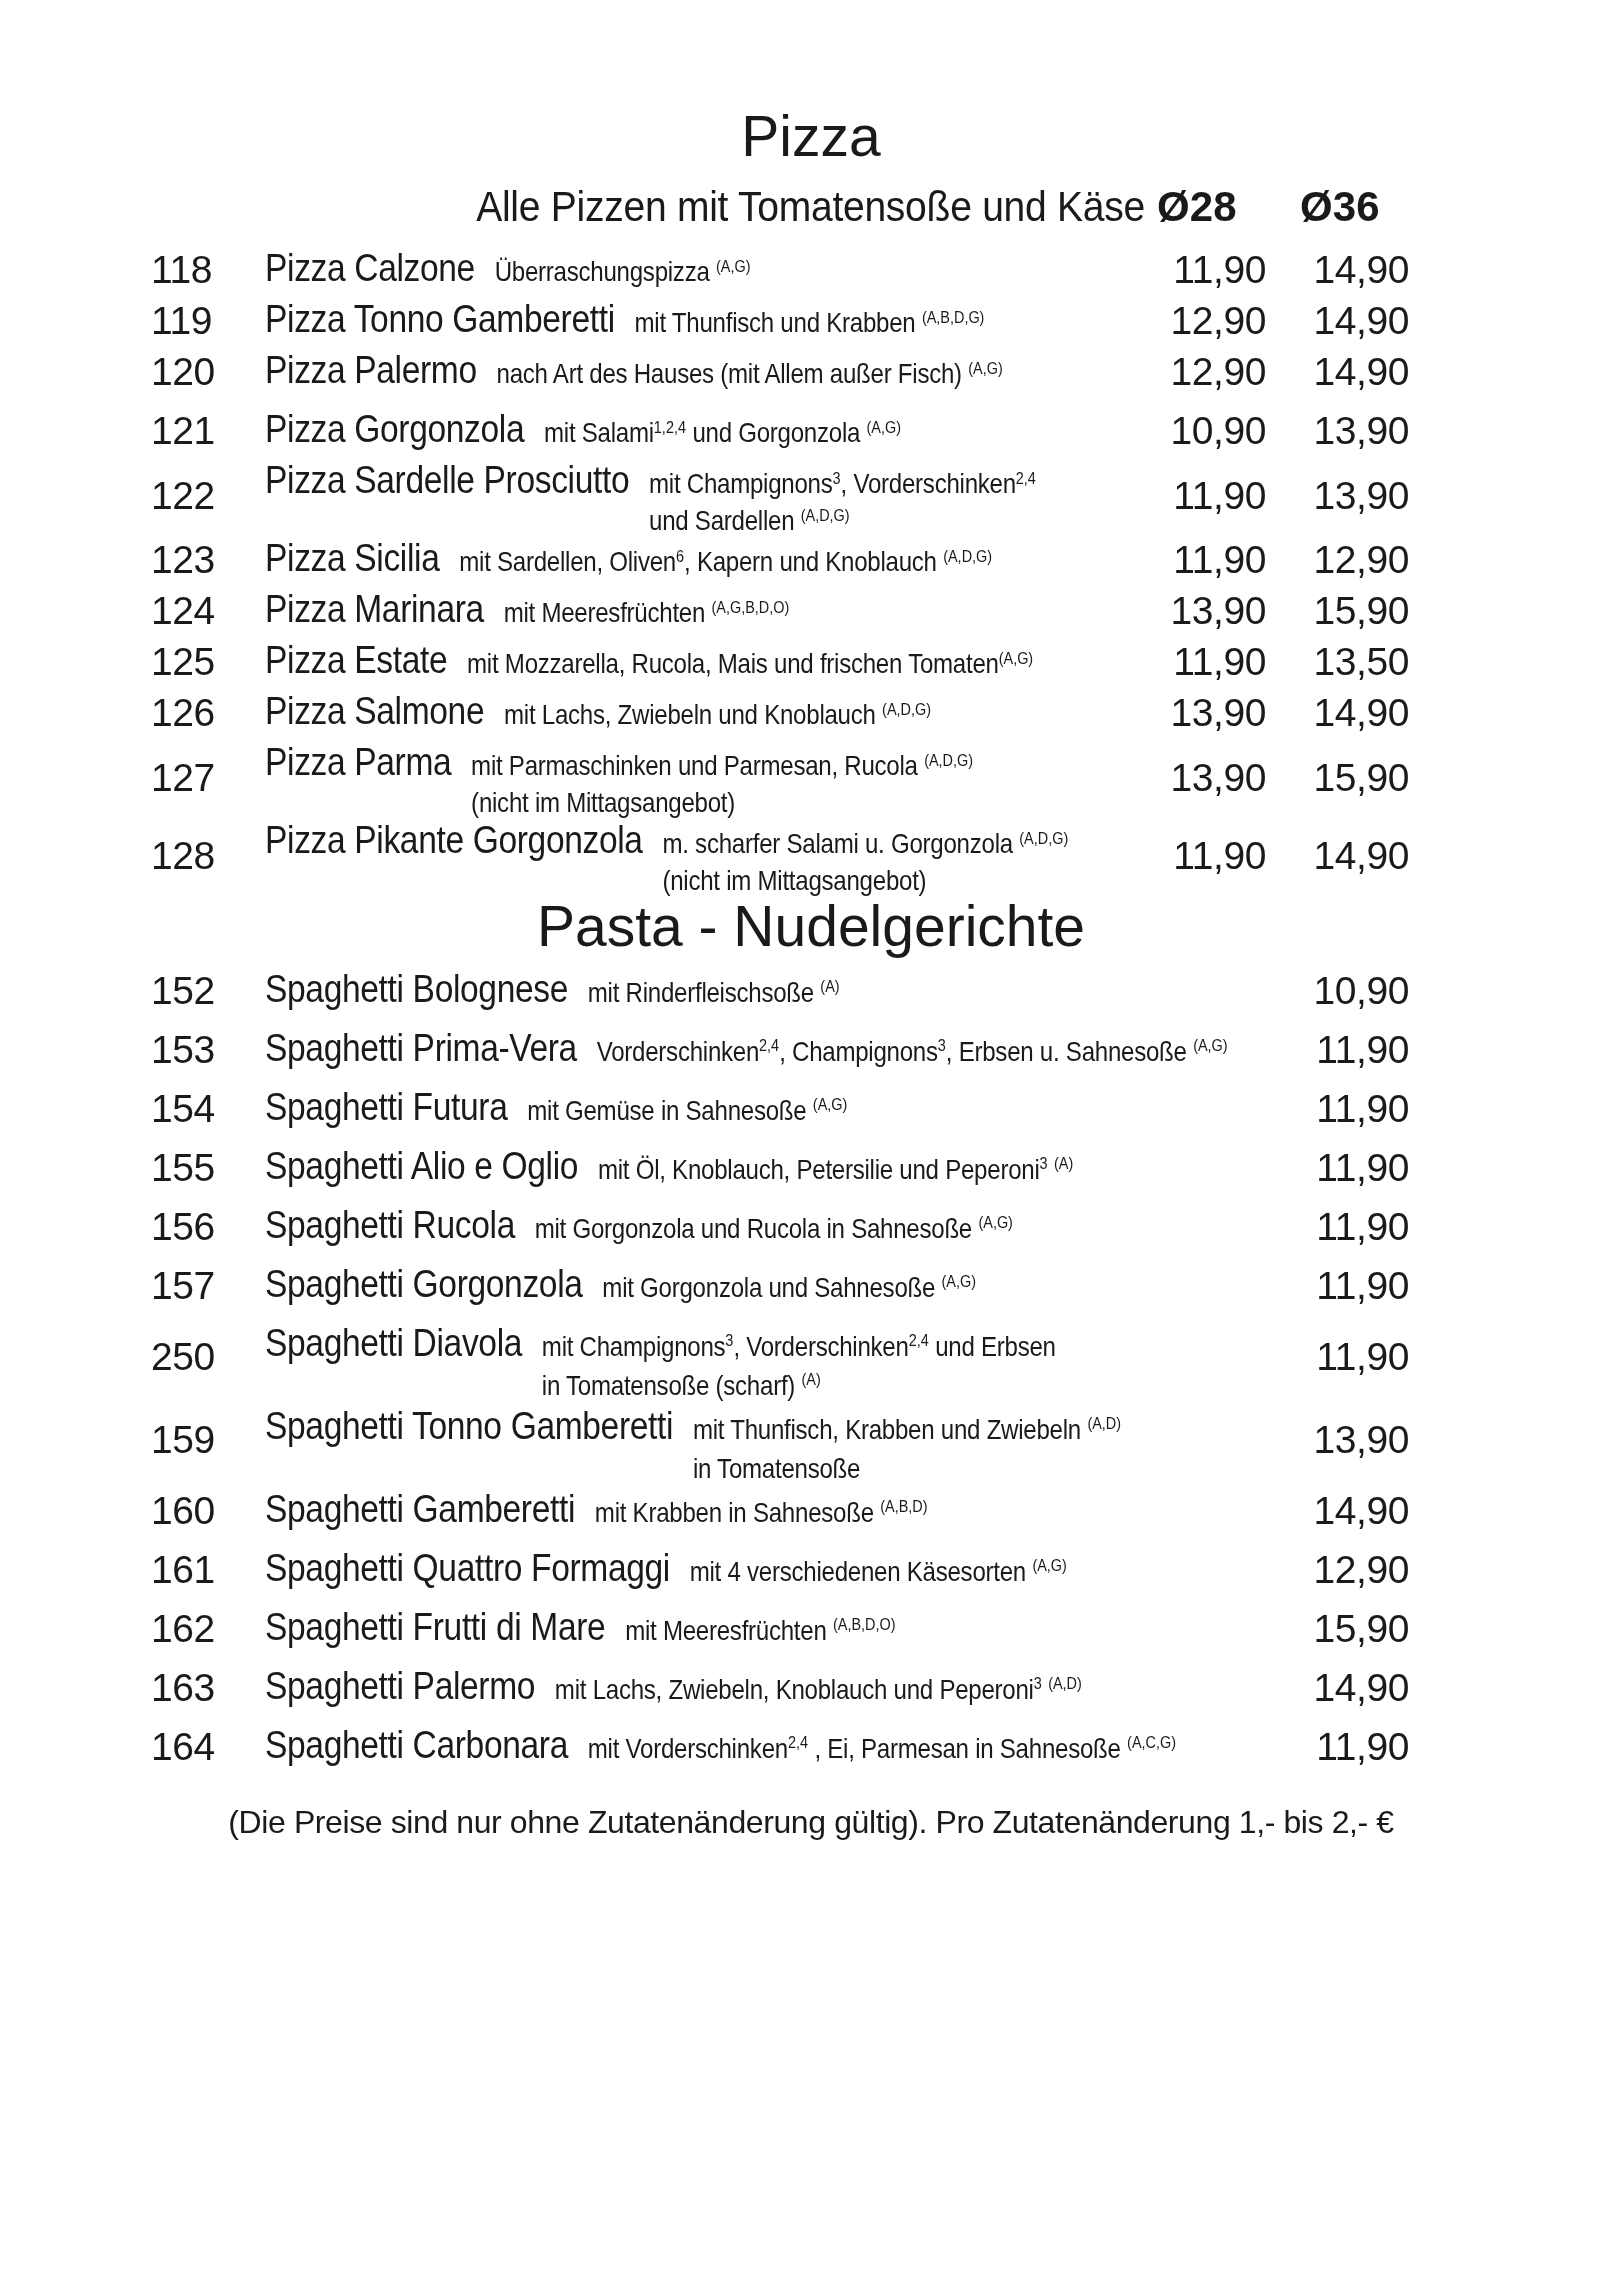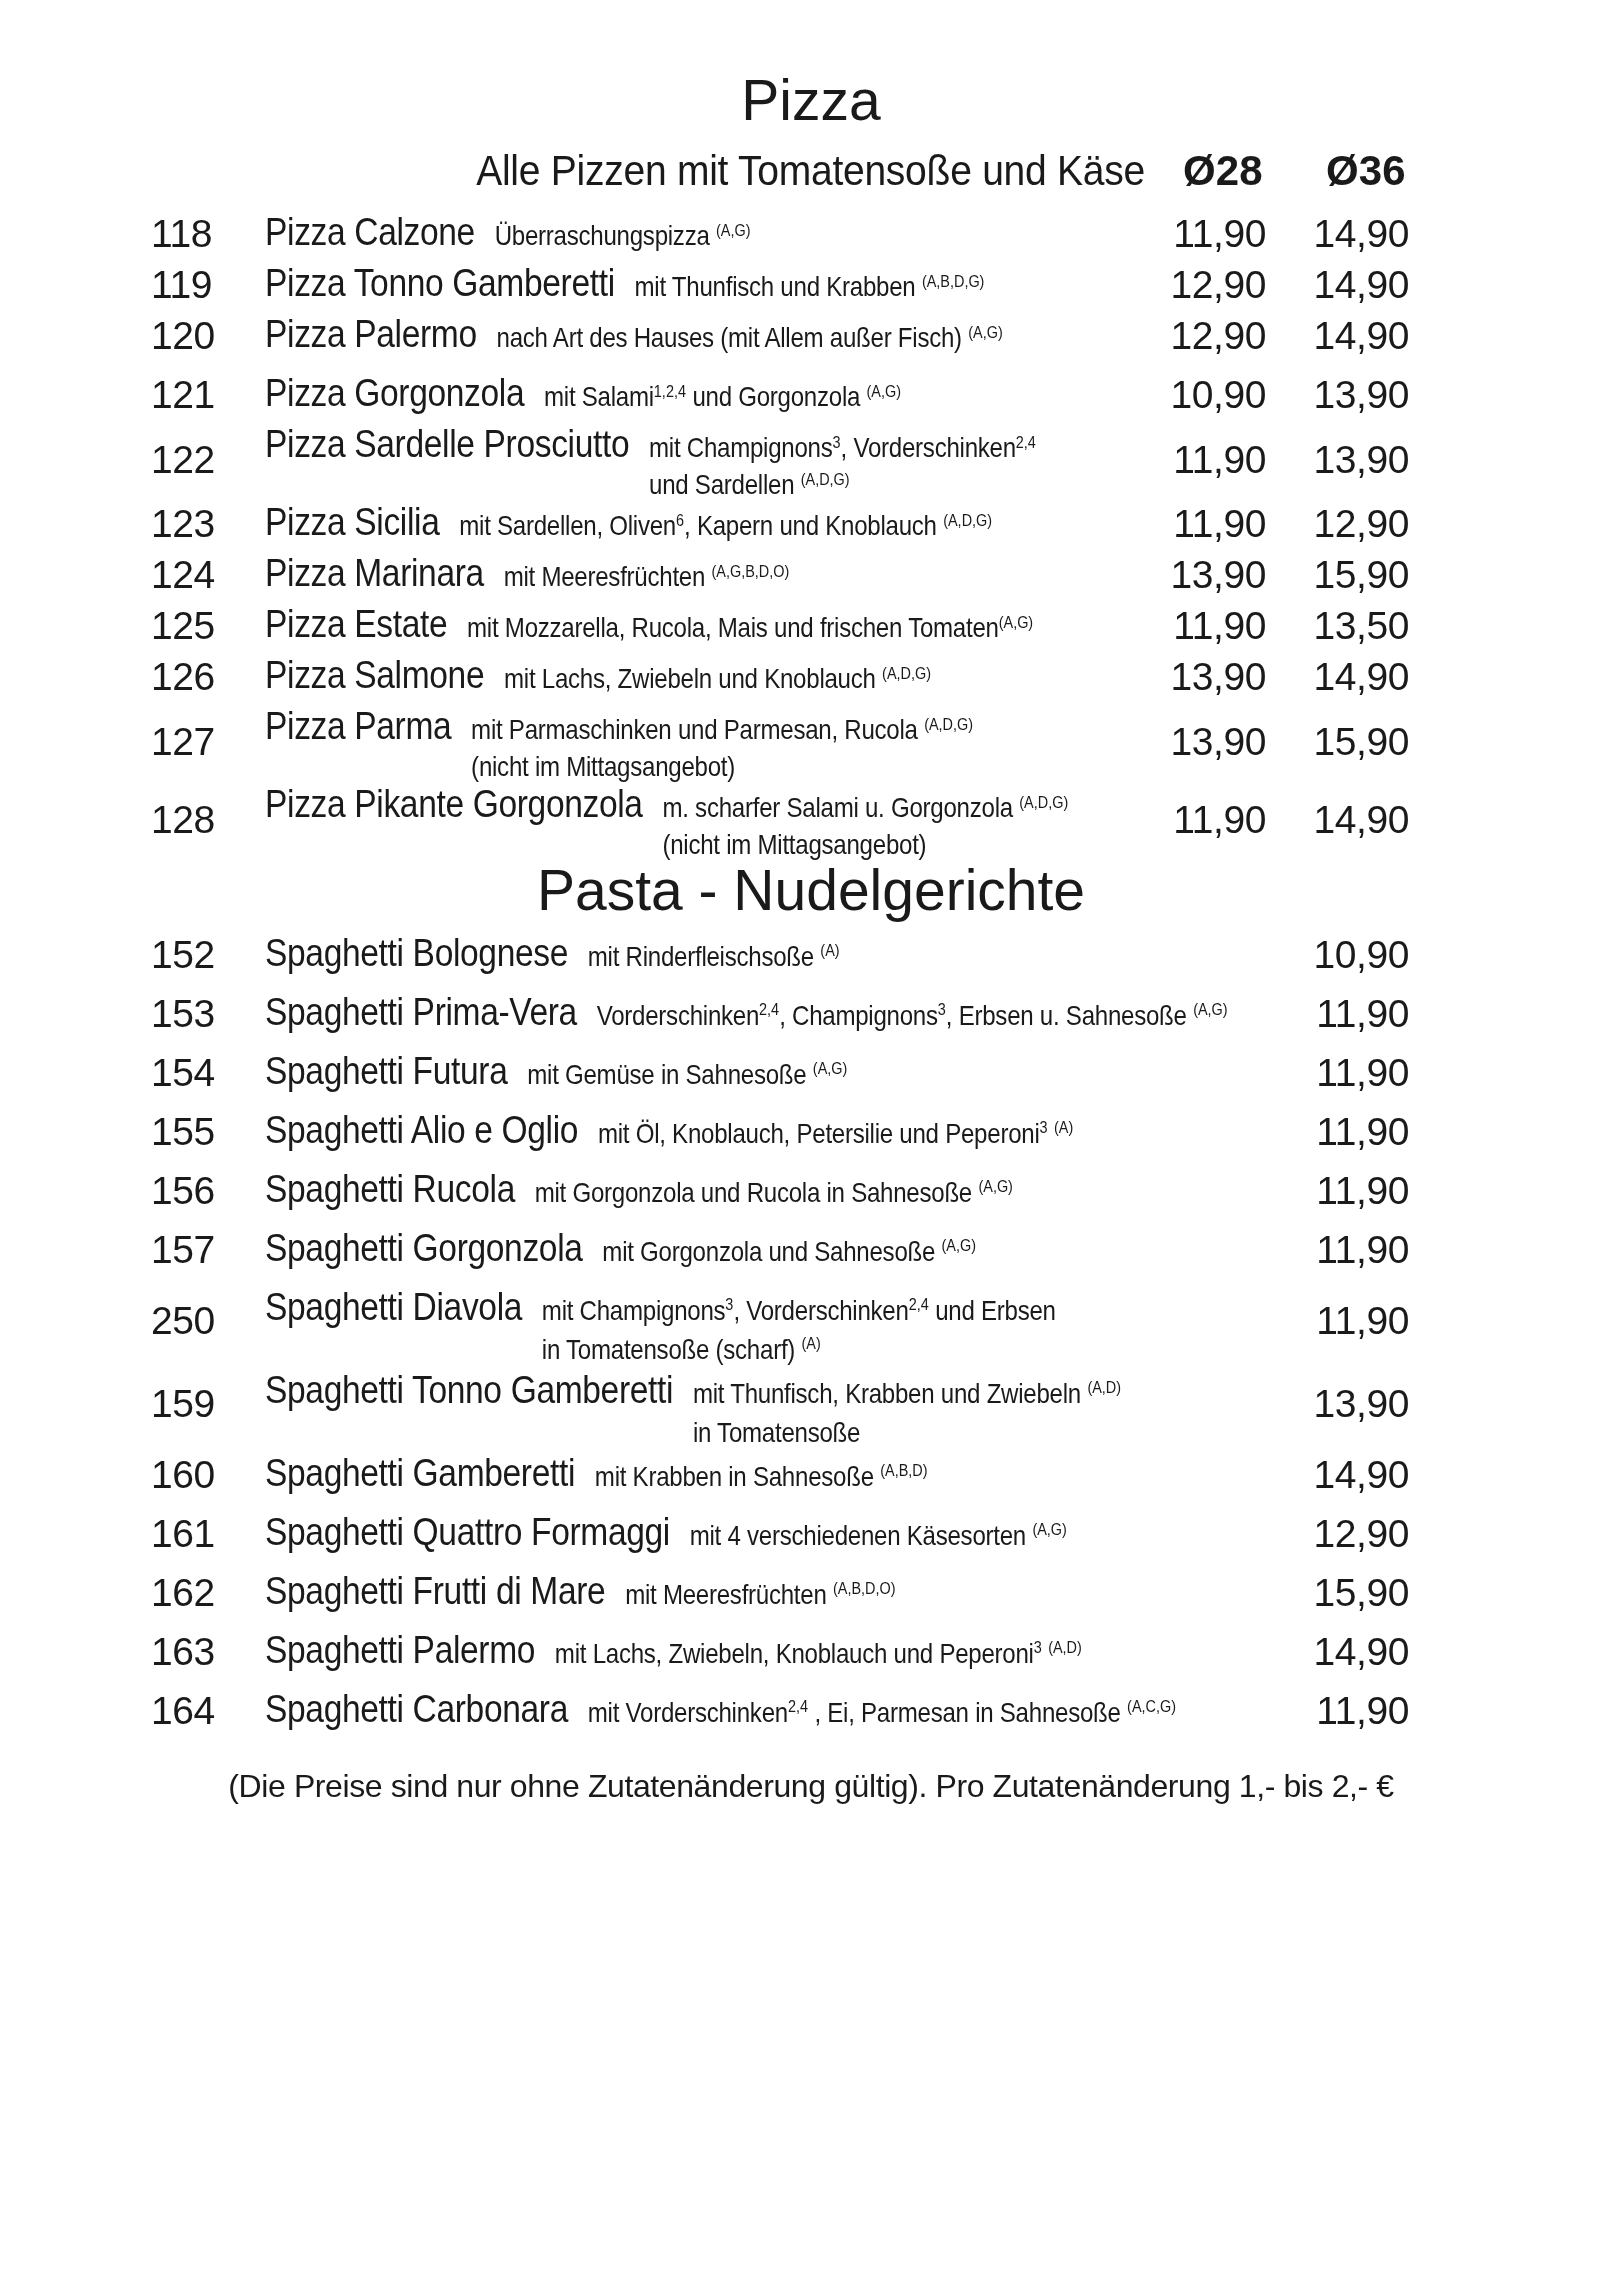--- a/index.html
+++ b/index.html
@@ -1,26 +1,26 @@
 <!DOCTYPE html>
 <html style="font-size:14.3px"><head>
 <meta charset="utf-8">
 <style>
   * { margin:0; padding:0; box-sizing:border-box; }
   html,body { background:#ffffff; }
   .page {
     width:1622px; height:2293px; position:relative; overflow:hidden;
     background:#ffffff; color:#1a1a1a;
     font-family:"Liberation Sans","DejaVu Sans",sans-serif;
-    padding-top:68px;
+    padding-top:104px;
   }
   .title { font-size:57px; line-height:64px; font-weight:400; text-align:center; }
   .subtitle-row { position:relative; margin-top:16px; height:45px; font-size:42px; line-height:45px; text-align:center; }
   .subtitle { display:inline-block; transform:scaleX(0.93); transform-origin:center; letter-spacing:-0.3px; }
-  .colheads { position:absolute; right:204px; top:0; height:45px; display:flex; font-weight:700; }
+  .colheads { position:absolute; right:230px; top:0; height:45px; display:flex; font-weight:700; }
   .ch { text-align:right; padding-right:12.5px; }
   .ch1 { width:107px; } .ch2 { width:143px; }
 
   .rows { margin-top:15px; padding:0 213px 0 151px; }
   .row { display:flex; align-items:center; font-size:39px; line-height:47px; letter-spacing:-0.4px; }
   .row.gap-top { margin-top:8px; }
   .num  { flex:none; width:114px; }
   .body { flex:1 1 0; min-width:0; display:flex; align-items:baseline;
           transform:scaleX(0.86); transform-origin:left center; }
   .name { flex:none; margin-right:23px; white-space:nowrap; }

